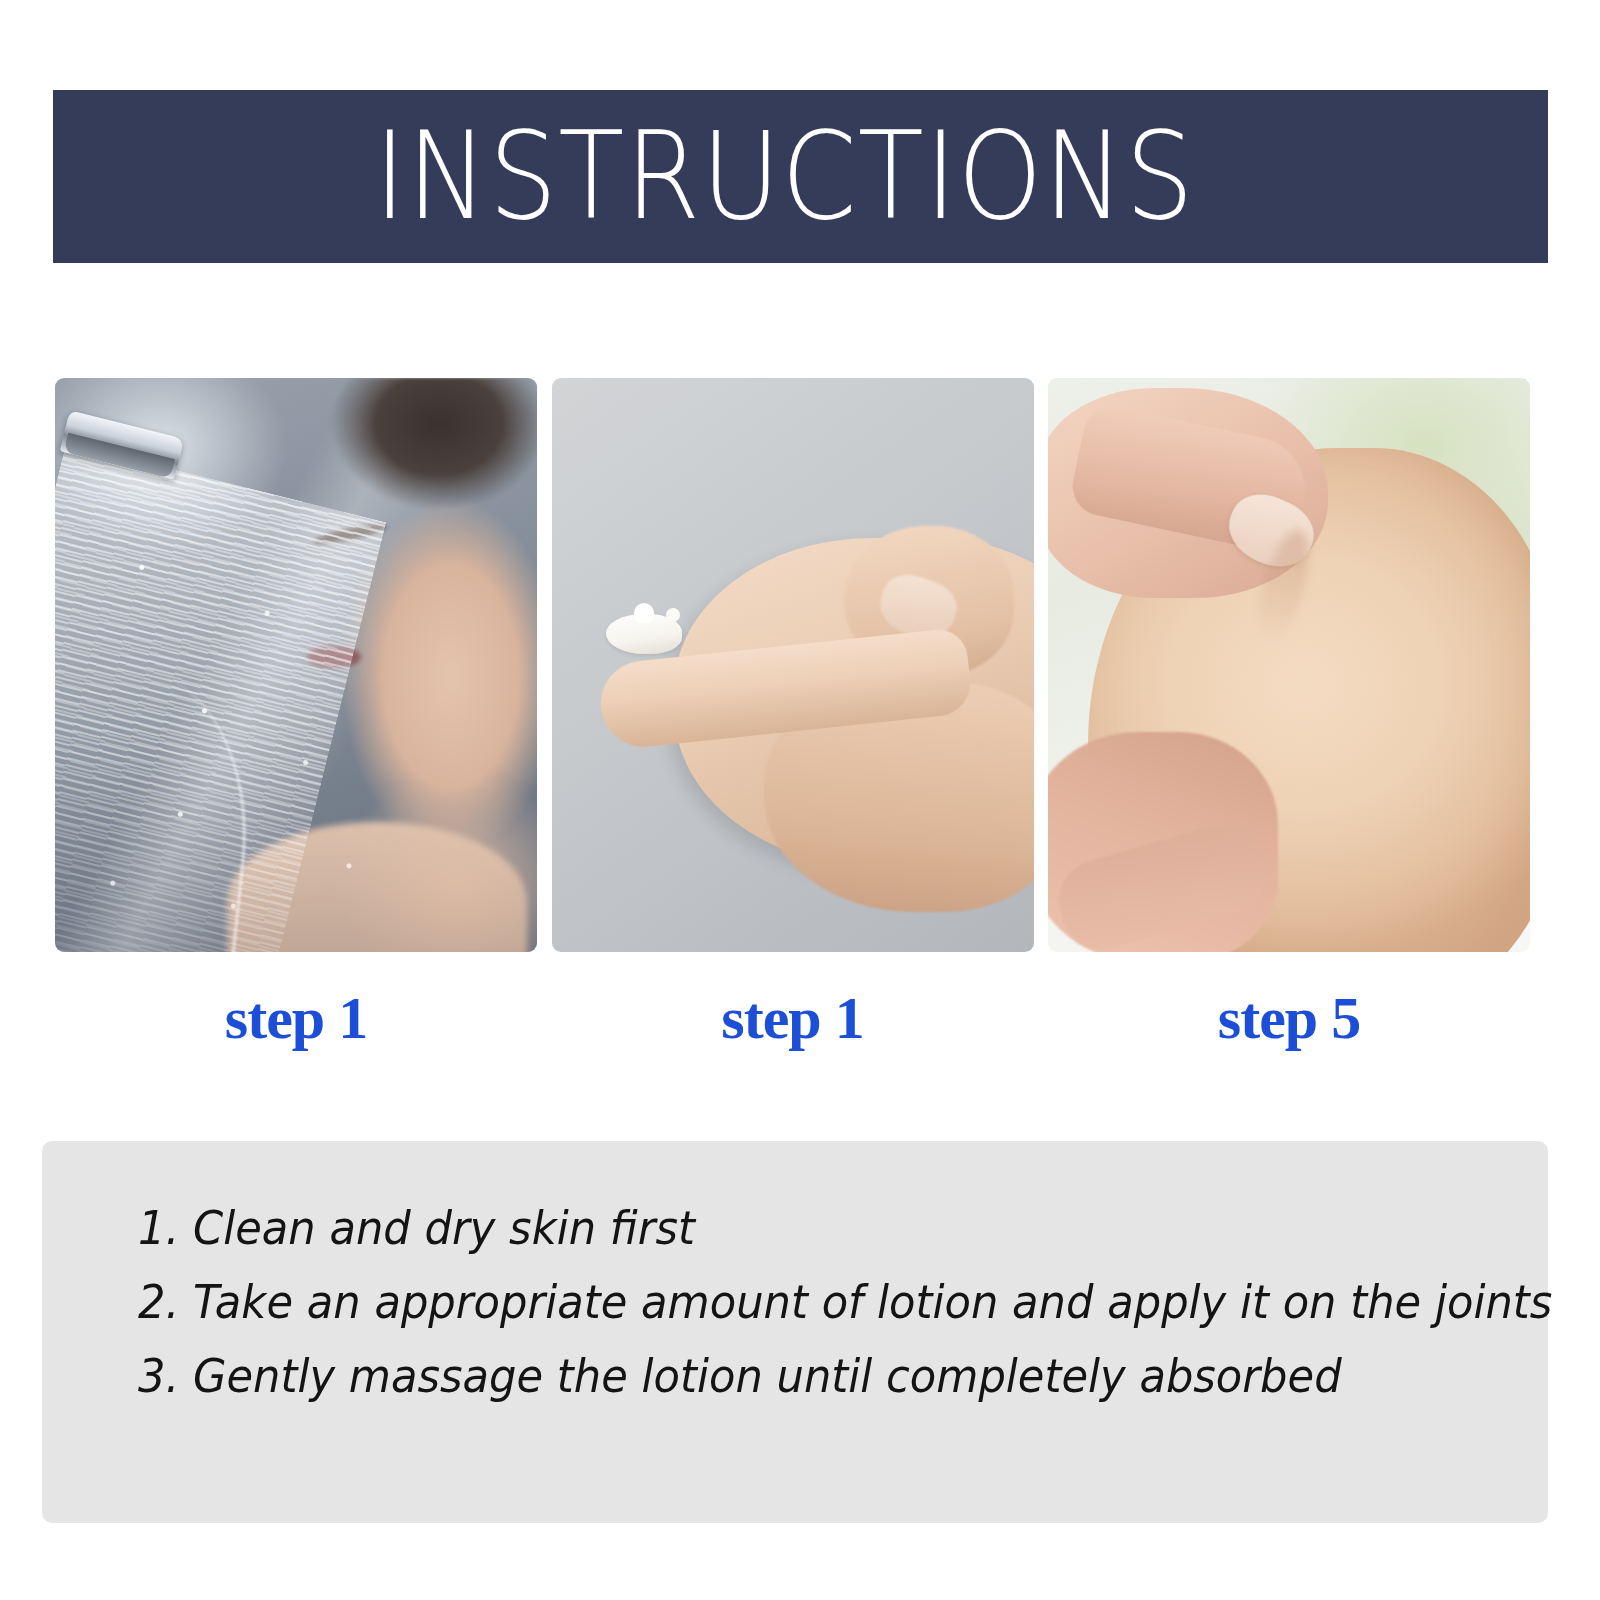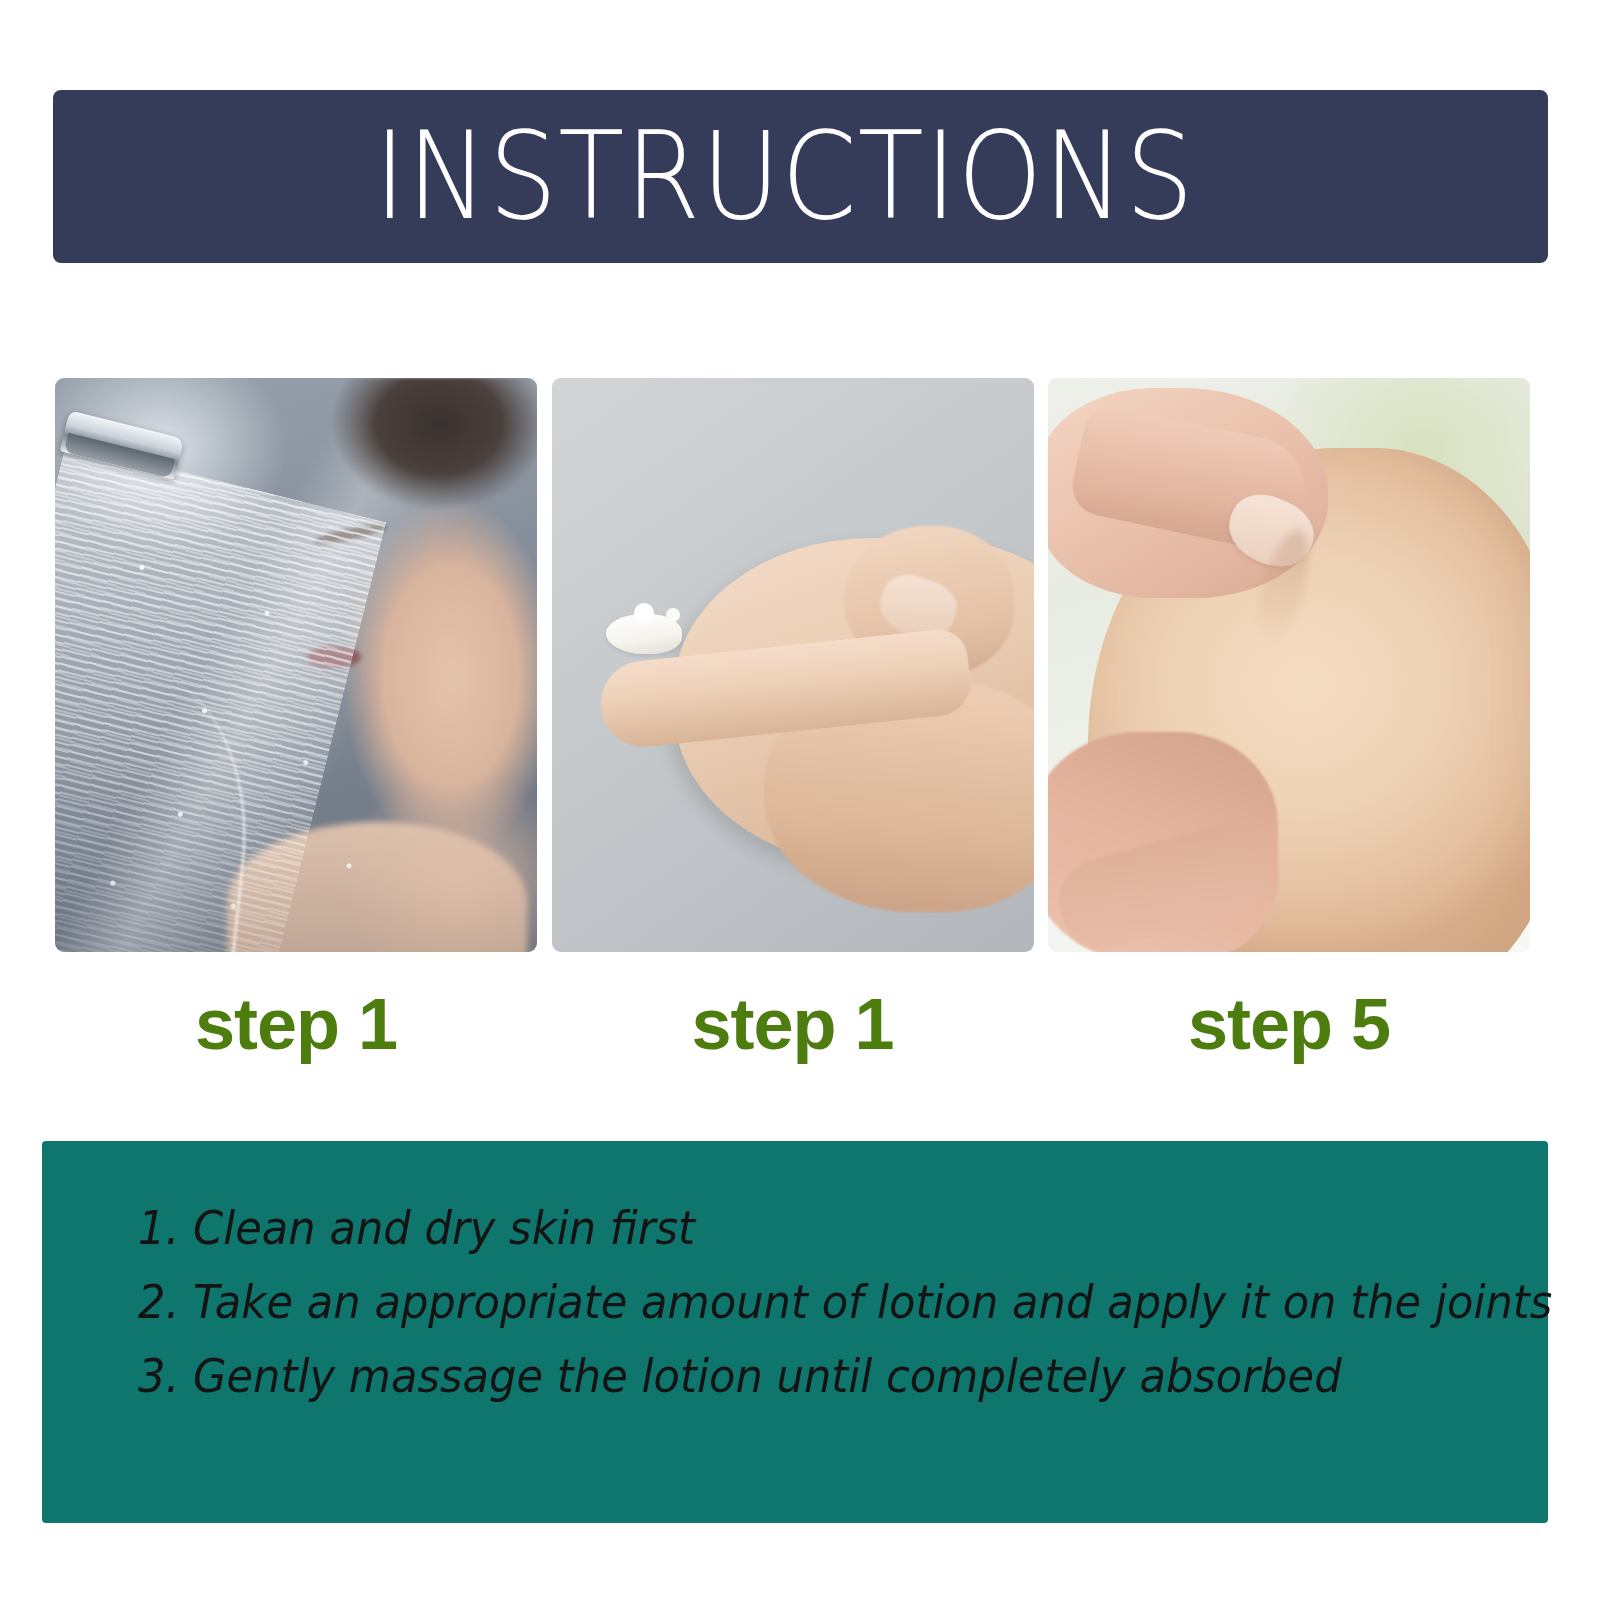--- a/index.html
+++ b/index.html
@@ -24,21 +24,20 @@
   .header-banner {
     position: absolute;
     left: 53px;
     top: 90px;
     width: 1495px;
     height: 173px;
     background: #353C5A;
     display: flex;
     align-items: center;
     justify-content: center;
-    border-radius: 8px;
   }
   .header-title {
     font-family: "DejaVu Sans", sans-serif;
     font-weight: 300;
     font-size: 108px;
     letter-spacing: 1px;
     color: #ffffff;
     line-height: 1;
     transform: translateX(-16px) scaleY(1.12);
     white-space: nowrap;
@@ -61,24 +60,24 @@
   }
   .photo {
     width: 482px;
     height: 574px;
     border-radius: 9px;
     overflow: hidden;
     position: relative;
   }
   .step-label {
     margin-top: 36px;
-    font-family: Liberation Sans, sans-serif;
+    font-family: Liberation Serif, serif;
     font-weight: bold;
-    font-size: 72px;
-    color: #4d7c0f;
+    font-size: 60px;
+    color: #1d4ed8;
     letter-spacing: -1px;
     line-height: 1;
   }
 
   
   .ph1 {
     background:
       radial-gradient(ellipse 180px 150px at 22% 12%, rgba(232,238,244,0.85) 0%, rgba(232,238,244,0) 70%),
       linear-gradient(118deg, rgba(255,255,255,0.0) 38%, rgba(255,255,255,0.30) 47%, rgba(255,255,255,0.05) 62%),
       linear-gradient(160deg, #9aa3ad 0%, #8d96a2 24%, #7d8794 48%, #6e7785 70%, #5d6573 100%);
@@ -317,22 +316,22 @@
     filter: blur(5px);
   }
 
   
   .instructions-card {
     position: absolute;
     left: 42px;
     top: 1141px;
     width: 1506px;
     height: 382px;
-    background: #0f766e;
-    border-radius: 4px;
+    background: #e5e5e5;
+    border-radius: 10px;
     box-sizing: border-box;
     padding: 50px 60px 0 96px;
   }
   .instructions-list {
     list-style: none;
     margin: 0;
     padding: 0;
   }
   .instructions-list li {
     font-family: "DejaVu Sans", sans-serif;

